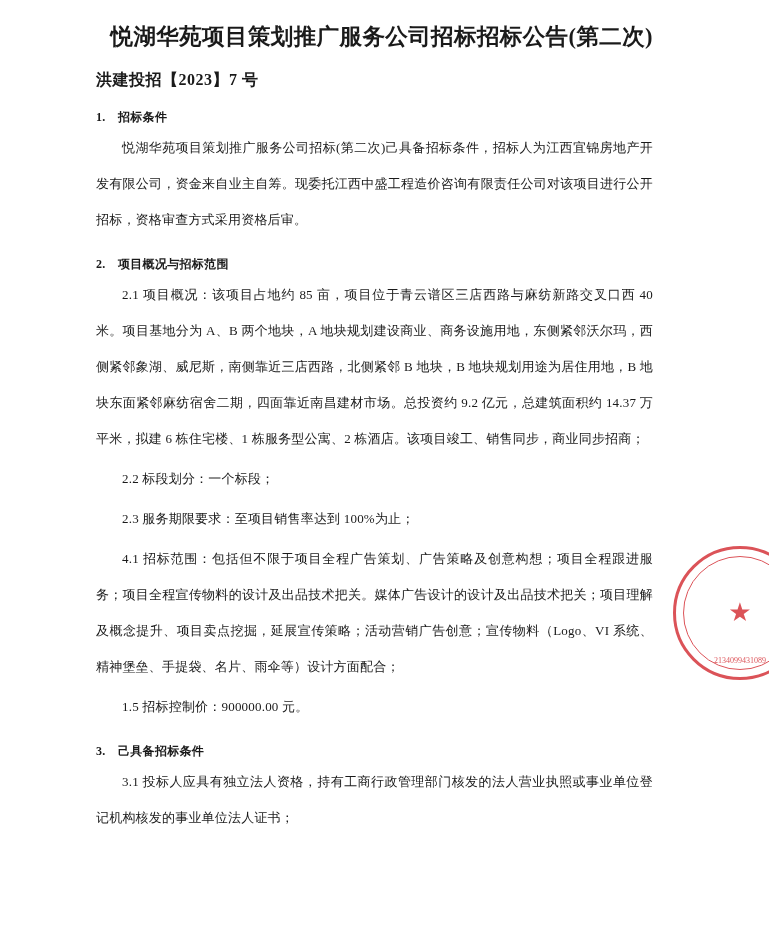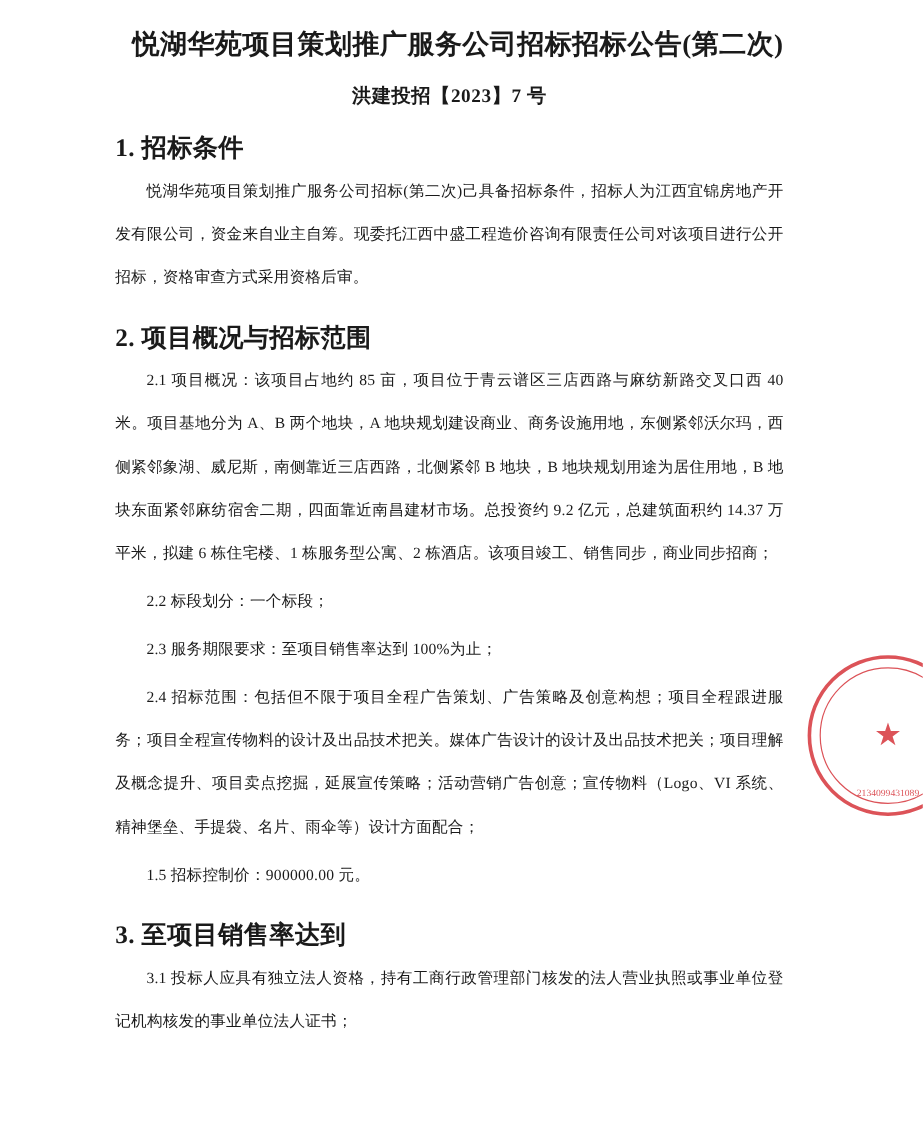--- a/index.html
+++ b/index.html
@@ -27,26 +27,26 @@
     font-weight: bold;
     text-align: right;
     letter-spacing: 0.4px;
     line-height: 1.35;
     margin: 8px 0 0 0;
     white-space: nowrap;
   }
   .doc-number {
     font-size: 16px;
     font-weight: bold;
-    text-align: center;
+    text-align: left;
     margin: 18px 0 0 0;
     letter-spacing: 0.5px;
   }
   .section-head {
-    font-size: 21px;
+    font-size: 12px;
     font-weight: bold;
     margin: 18px 0 2px 0;
     letter-spacing: 0.3px;
   }
   .section-head .num {
     display: inline-block;
     min-width: 22px;
   }
   p.body {
     font-size: 13px;
@@ -132,26 +132,26 @@
     <p class="body">悦湖华苑项目策划推广服务公司招标(第二次)己具备招标条件，招标人为江西宜锦房地产开发有限公司，资金来自业主自筹。现委托江西中盛工程造价咨询有限责任公司对该项目进行公开招标，资格审查方式采用资格后审。</p>
   </div>
 
   <div class="section-head">
     <span class="num">2.</span><span>项目概况与招标范围</span>
   </div>
   <div class="block">
     <p class="body">2.1 项目概况：该项目占地约 85 亩，项目位于青云谱区三店西路与麻纺新路交叉口西 40 米。项目基地分为 A、B 两个地块，A 地块规划建设商业、商务设施用地，东侧紧邻沃尔玛，西侧紧邻象湖、威尼斯，南侧靠近三店西路，北侧紧邻 B 地块，B 地块规划用途为居住用地，B 地块东面紧邻麻纺宿舍二期，四面靠近南昌建材市场。总投资约 9.2 亿元，总建筑面积约 14.37 万平米，拟建 6 栋住宅楼、1 栋服务型公寓、2 栋酒店。该项目竣工、销售同步，商业同步招商；</p>
     <p class="body tight">2.2 标段划分：一个标段；</p>
     <p class="body tight">2.3 服务期限要求：至项目销售率达到 100%为止；</p>
-    <p class="body tight">2.4 招标范围：包括但不限于项目全程广告策划、广告策略及创意构想；项目全程跟进服务；项目全程宣传物料的设计及出品技术把关。媒体广告设计的设计及出品技术把关；项目理解及概念提升、项目卖点挖掘，延展宣传策略；活动营销广告创意；宣传物料（Logo、VI 系统、精神堡垒、手提袋、名片、雨伞等）设计方面配合；</p>
+    <p class="body tight">4.1 招标范围：包括但不限于项目全程广告策划、广告策略及创意构想；项目全程跟进服务；项目全程宣传物料的设计及出品技术把关。媒体广告设计的设计及出品技术把关；项目理解及概念提升、项目卖点挖掘，延展宣传策略；活动营销广告创意；宣传物料（Logo、VI 系统、精神堡垒、手提袋、名片、雨伞等）设计方面配合；</p>
     <p class="body tight">1.5 招标控制价：900000.00 元。</p>
   </div>
 
   <div class="section-head">
-    <span class="num">3.</span><span>至项目销售率达到</span>
+    <span class="num">3.</span><span>己具备招标条件</span>
   </div>
   <div class="block">
     <p class="body">3.1 投标人应具有独立法人资格，持有工商行政管理部门核发的法人营业执照或事业单位登记机构核发的事业单位法人证书；</p>
 
   </div>
 
   <div class="seal">
     <div class="inner-ring"></div>
     <div class="seal-text">江西中盛工程造价咨询有限责任公司</div>
     <div class="star">★</div>

